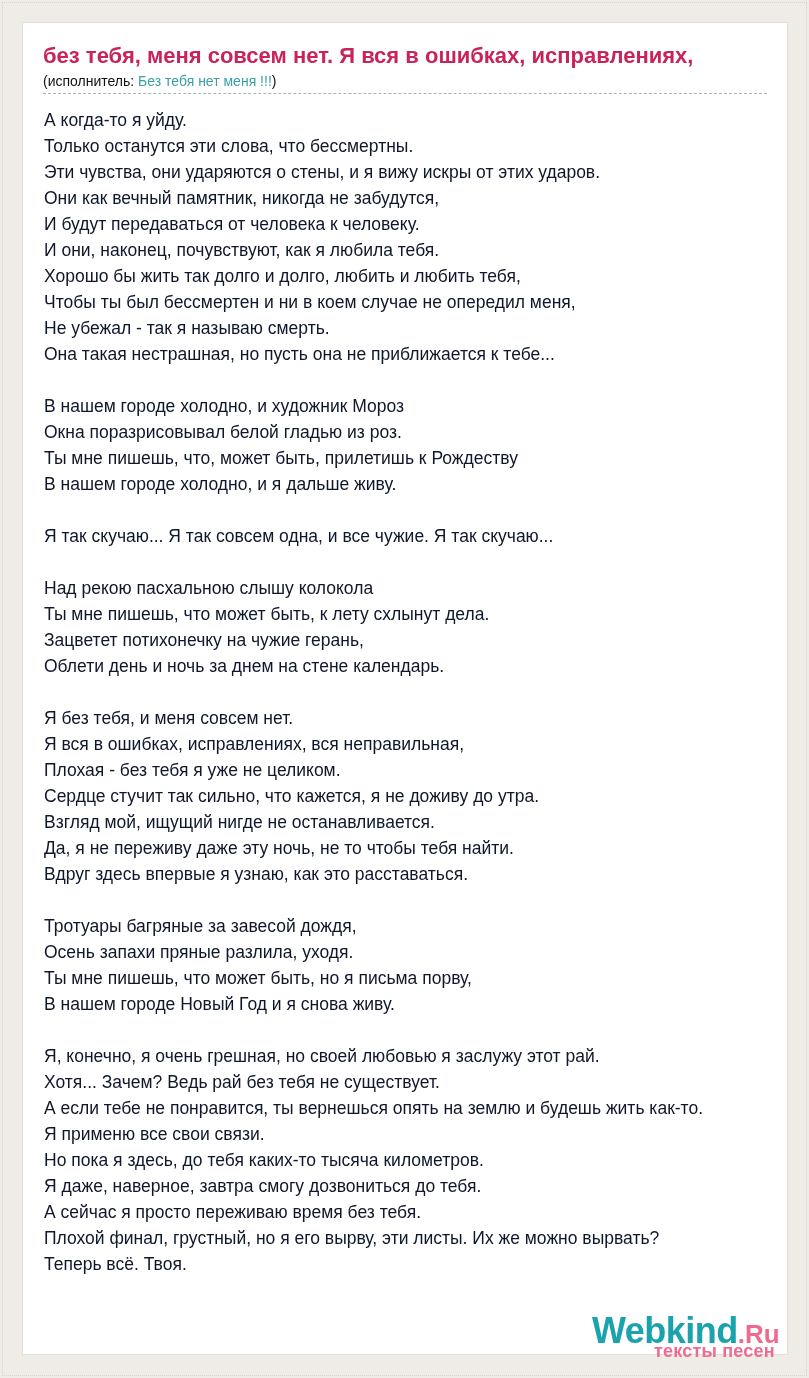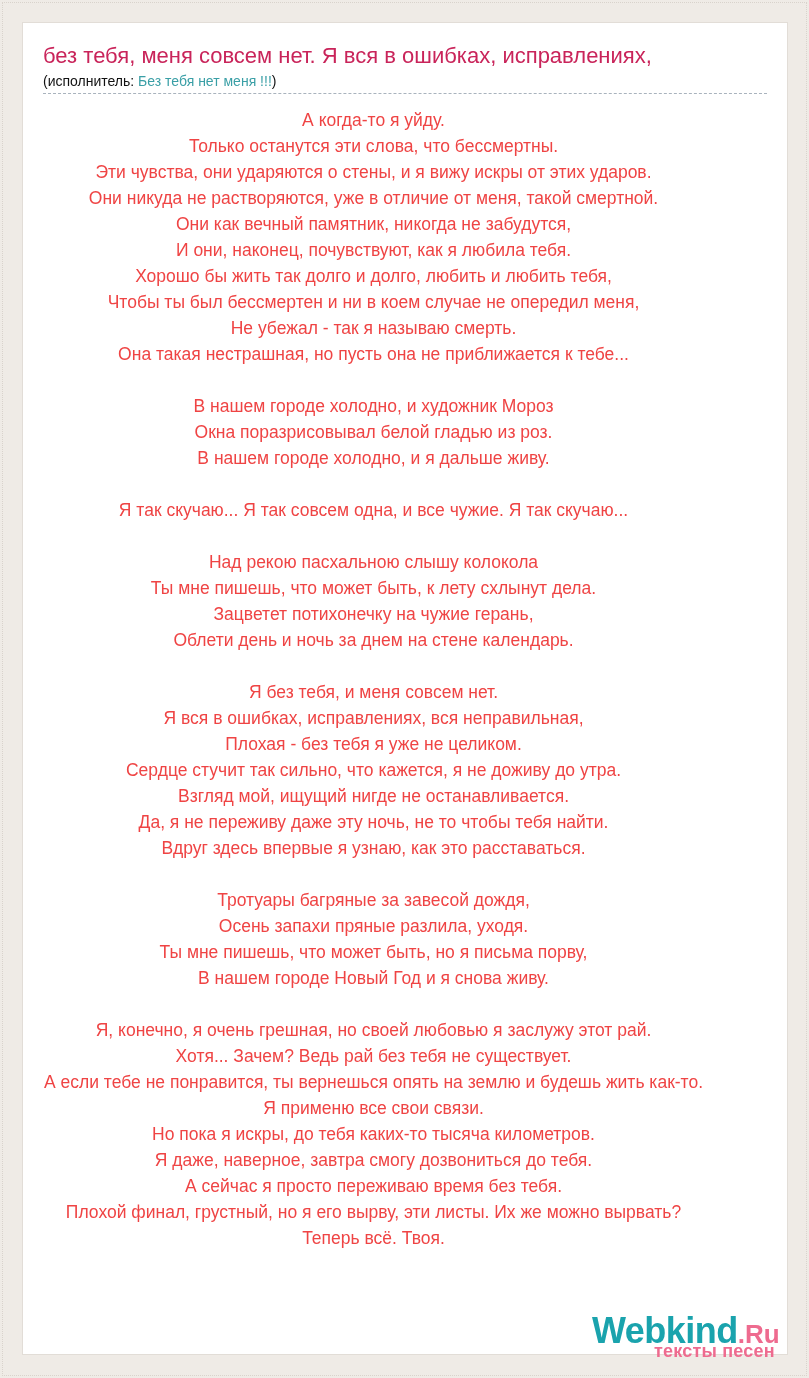--- a/index.html
+++ b/index.html
@@ -30,21 +30,21 @@
       border: 1px solid #e2ddd7;
       box-sizing: border-box;
       overflow: visible;
     }
     .title {
       position: absolute;
       left: 20px;
       top: 20px;
       margin: 0;
       font-size: 22px;
-      font-weight: normal;
+      font-weight: bold;
       color: #c9245a;
       white-space: nowrap;
       letter-spacing: 0px;
     }
     .artist-line {
       position: absolute;
       left: 20px;
       top: 50px;
       font-size: 14px;
       color: #111;
@@ -61,23 +61,22 @@
       width: 724px;
       height: 0;
       border-top: 1px dashed #a9b3bd;
     }
     .lyrics {
       position: absolute;
       left: 21px;
       top: 84px;
       font-size: 17.5px;
       line-height: 26px;
-      color: #ef4444;
+      color: #0f172a;
       white-space: nowrap;
-      text-align: center;
     }
     .lyrics .line {
       display: block;
       height: 26px;
     }
     .lyrics .stanza-gap {
       display: block;
       height: 26px;
     }
     .logo {
@@ -126,30 +125,31 @@
   <div class="artist-line">
     <span>(исполнитель: </span><a class="artist-link" href="#">Без тебя нет меня !!!</a><span>)</span>
   </div>
 
   <div class="divider"></div>
 
   <div class="lyrics" id="lyrics">
       <span class="line">А когда-то я уйду.</span>
       <span class="line">Только останутся эти слова, что бессмертны.</span>
       <span class="line">Эти чувства, они ударяются о стены, и я вижу искры от этих ударов.</span>
-      <span class="line">Они никуда не растворяются, уже в отличие от меня, такой смертной.</span>
       <span class="line">Они как вечный памятник, никогда не забудутся,</span>
+      <span class="line">И будут передаваться от человека к человеку.</span>
       <span class="line">И они, наконец, почувствуют, как я любила тебя.</span>
       <span class="line">Хорошо бы жить так долго и долго, любить и любить тебя,</span>
       <span class="line">Чтобы ты был бессмертен и ни в коем случае не опередил меня,</span>
       <span class="line">Не убежал - так я называю смерть.</span>
       <span class="line">Она такая нестрашная, но пусть она не приближается к тебе...</span>
       <span class="stanza-gap"></span>
       <span class="line">В нашем городе холодно, и художник Мороз</span>
       <span class="line">Окна поразрисовывал белой гладью из роз.</span>
+      <span class="line">Ты мне пишешь, что, может быть, прилетишь к Рождеству</span>
       <span class="line">В нашем городе холодно, и я дальше живу.</span>
       <span class="stanza-gap"></span>
       <span class="line">Я так скучаю... Я так совсем одна, и все чужие. Я так скучаю...</span>
       <span class="stanza-gap"></span>
       <span class="line">Над рекою пасхальною слышу колокола</span>
       <span class="line">Ты мне пишешь, что может быть, к лету схлынут дела.</span>
       <span class="line">Зацветет потихонечку на чужие герань,</span>
       <span class="line">Облети день и ночь за днем на стене календарь.</span>
       <span class="stanza-gap"></span>
       <span class="line">Я без тебя, и меня совсем нет.</span>
@@ -162,21 +162,21 @@
       <span class="stanza-gap"></span>
       <span class="line">Тротуары багряные за завесой дождя,</span>
       <span class="line">Осень запахи пряные разлила, уходя.</span>
       <span class="line">Ты мне пишешь, что может быть, но я письма порву,</span>
       <span class="line">В нашем городе Новый Год и я снова живу.</span>
       <span class="stanza-gap"></span>
       <span class="line">Я, конечно, я очень грешная, но своей любовью я заслужу этот рай.</span>
       <span class="line">Хотя... Зачем? Ведь рай без тебя не существует.</span>
       <span class="line">А если тебе не понравится, ты вернешься опять на землю и будешь жить как-то.</span>
       <span class="line">Я применю все свои связи.</span>
-      <span class="line">Но пока я искры, до тебя каких-то тысяча километров.</span>
+      <span class="line">Но пока я здесь, до тебя каких-то тысяча километров.</span>
       <span class="line">Я даже, наверное, завтра смогу дозвониться до тебя.</span>
       <span class="line">А сейчас я просто переживаю время без тебя.</span>
       <span class="line">Плохой финал, грустный, но я его вырву, эти листы. Их же можно вырвать?</span>
       <span class="line">Теперь всё. Твоя.</span>
     </div>
 </div>
 
 <div class="logo">
   <div class="logo-main"><span>Webkind</span><span class="logo-tld">.Ru</span></div>
   <div class="logo-sub">тексты песен</div>

